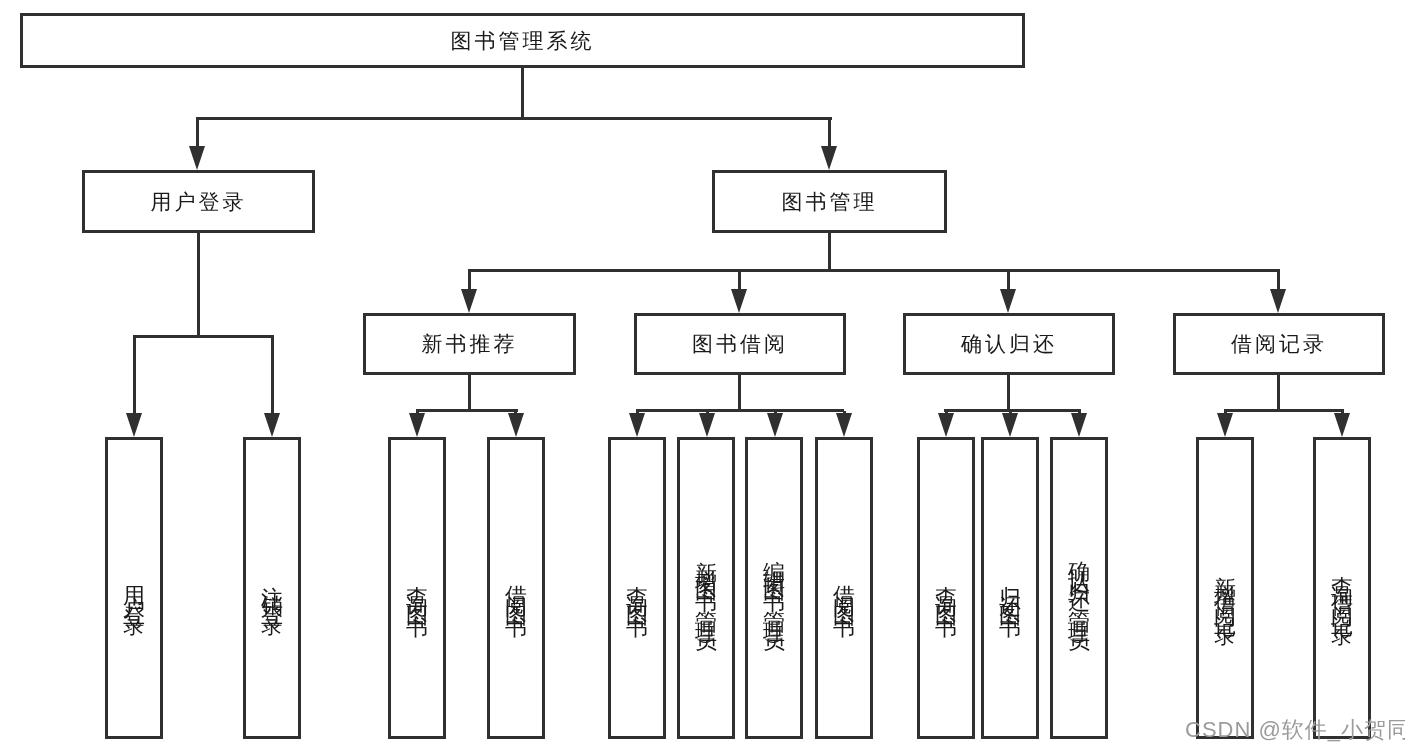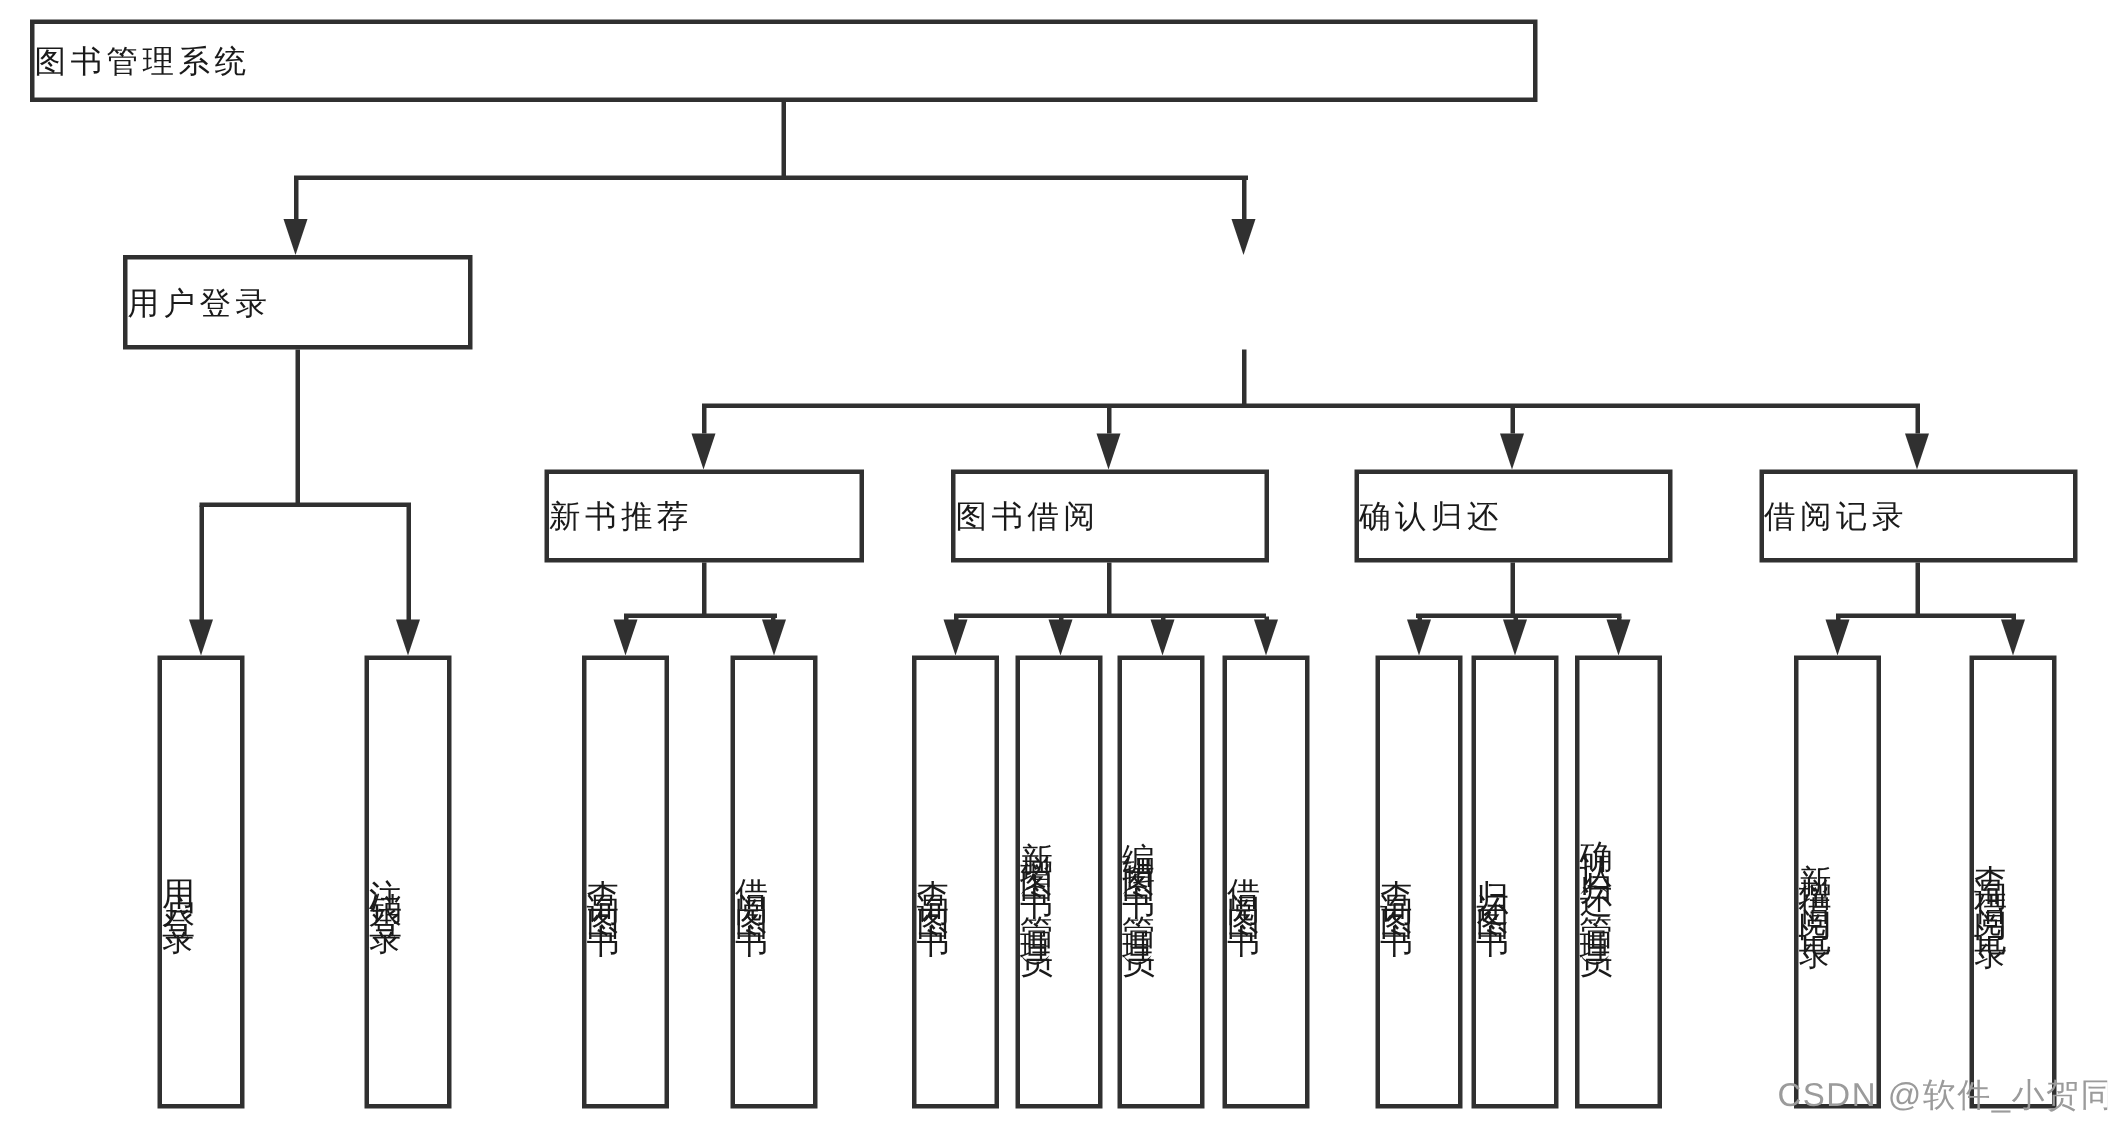--- a/index.html
+++ b/index.html
@@ -1,20 +1,20 @@
 <!DOCTYPE html>
 <html><head>
 <meta charset="utf-8">
 <style>
   html,body{margin:0;padding:0;background:#ffffff;}
   body{font-family:"Liberation Sans", sans-serif;}
   .canvas{position:relative;width:1405px;height:747px;background:#ffffff;overflow:hidden;}
   .node{
     position:absolute;box-sizing:border-box;background:#ffffff;
-    border:3px solid #303030;display:flex;align-items:center;
+    border:3px solid #303030;display:flex;align-items:center;justify-content:center;
     color:#1a1a1a;font-size:21px;letter-spacing:3px;font-weight:400;
   }
   .leaf{font-size:22px;}
   .vtext{
     writing-mode:vertical-rl;text-orientation:mixed;
     letter-spacing:10px;line-height:1;display:block;
   }
   .vl,.hl{position:absolute;background:#303030;}
   .arr{
     position:absolute;width:0;height:0;
@@ -37,20 +37,23 @@
 
   <div class="vl" style="left:521px;top:68px;width:3px;height:50px;"></div>
   <div class="hl" style="left:196px;top:117px;width:636px;height:3px;"></div>
   <div class="vl" style="left:196px;top:119px;width:3px;height:28px;"></div>
   <div class="vl" style="left:828px;top:119px;width:3px;height:28px;"></div>
   <div class="arr" style="left:189px;top:146px;"></div>
   <div class="arr" style="left:821px;top:146px;"></div>
 
   <div class="node" style="left:82px;top:170px;width:233px;height:63px;">
     <span>用户登录</span>
+  </div>
+  <div class="node" style="left:712px;top:170px;width:235px;height:63px;">
+    <span>图书管理</span>
   </div>
 
   <div class="vl" style="left:197px;top:233px;width:3px;height:103px;"></div>
   <div class="hl" style="left:133px;top:335px;width:141px;height:3px;"></div>
   <div class="vl" style="left:133px;top:337px;width:3px;height:77px;"></div>
   <div class="vl" style="left:271px;top:337px;width:3px;height:77px;"></div>
   <div class="arr" style="left:126px;top:413px;"></div>
   <div class="arr" style="left:264px;top:413px;"></div>
 
   <div class="vl" style="left:828px;top:233px;width:3px;height:37px;"></div>

